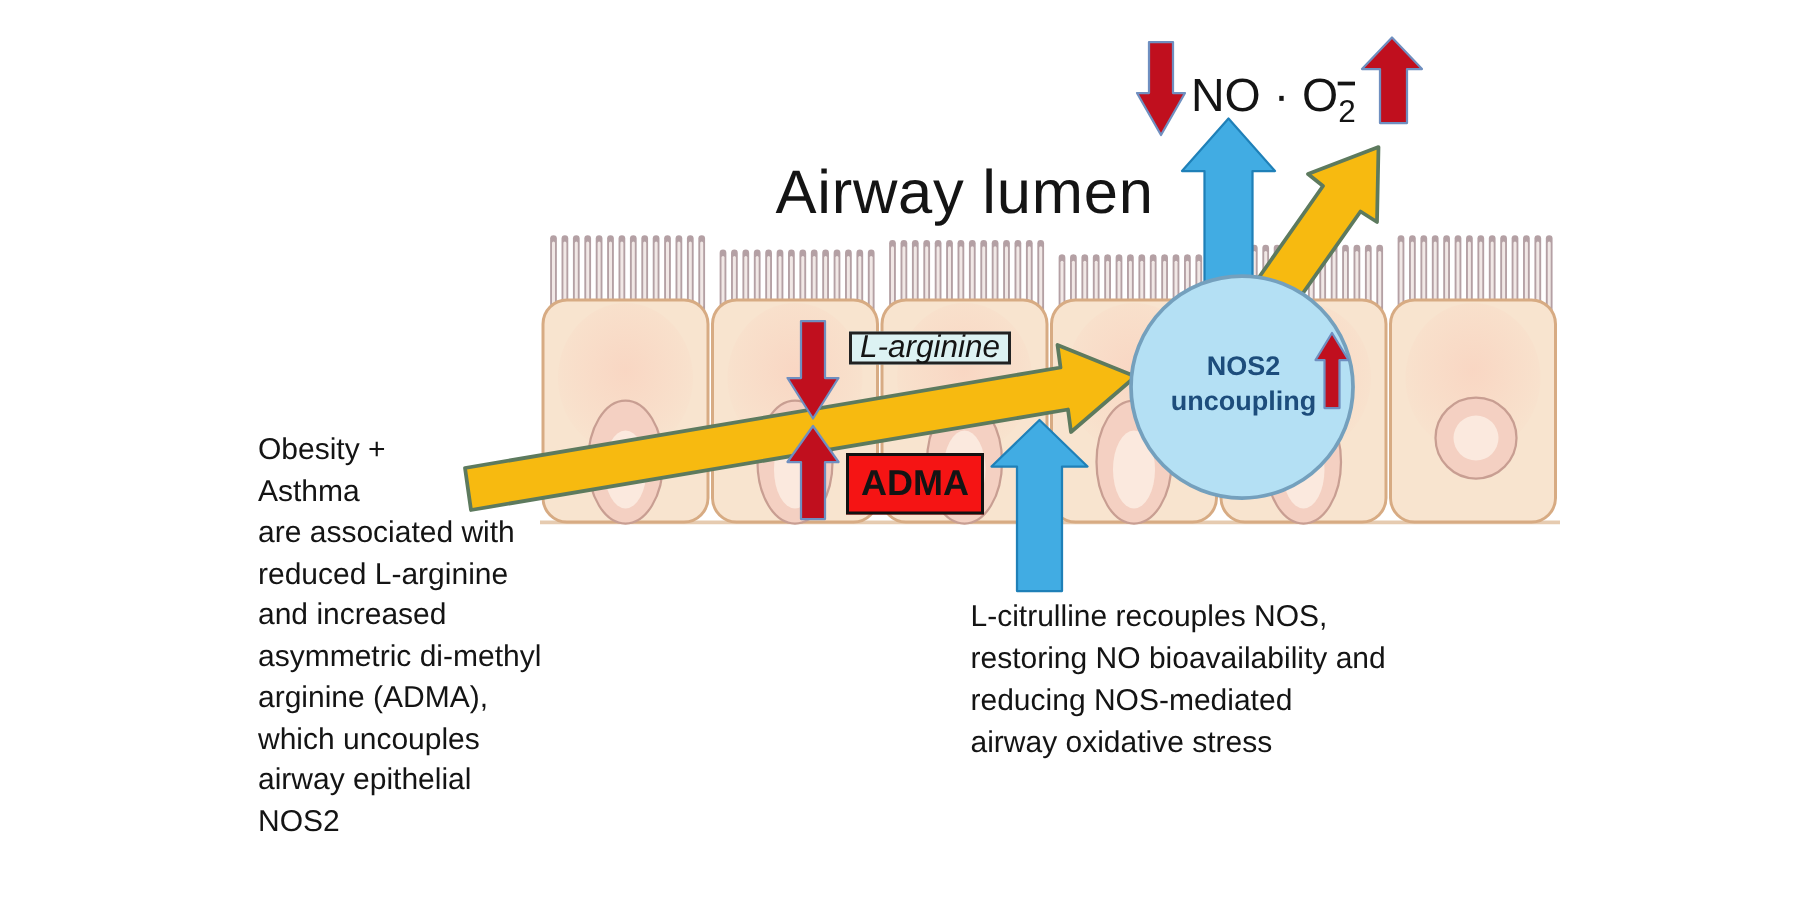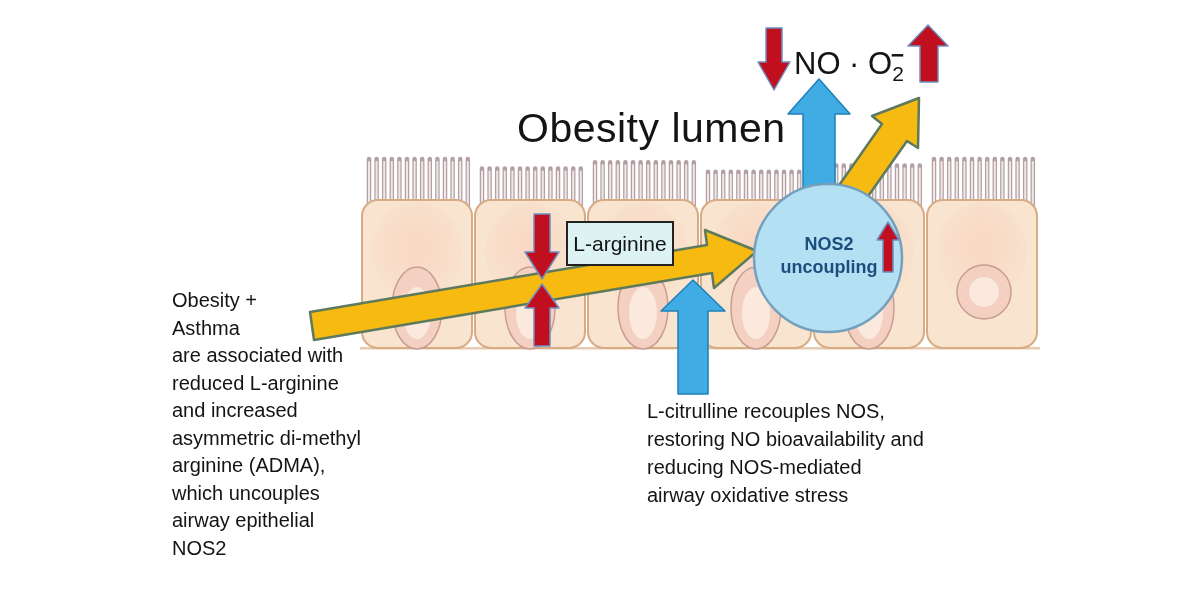--- a/index.html
+++ b/index.html
@@ -25,24 +25,25 @@
   
   .abs{position:absolute;}
   #title{left:517px;top:105px;font-size:41px;line-height:1.15;letter-spacing:0.5px;}
   #formula{left:794px;top:42px;font-size:31px;white-space:nowrap;text-align:right;}
   #formula sub{font-size:21px;vertical-align:-7px;}
   #formula sup{font-size:23px;vertical-align:11px;margin-left:-13px;font-weight:700;}
   .note{white-space:pre-line;font-size:20px;line-height:28px;}
   #left-note{left:172px;top:287px;width:260px;line-height:27.5px;}
   #bottom-note{left:647px;top:397px;width:360px;}
   #l-arginine-label{
-    left:566px;top:221px;width:108px;height:45px;
+    left:566px;top:221px;width:108px;height:22px;
     background:var(--larginine-bg);border:2px solid var(--larginine-border);
     box-sizing:border-box;display:flex;align-items:center;justify-content:center;
     font-size:21px;
+    font-style:italic;
   }
   #adma-label{
     left:564px;top:302px;width:92px;height:41px;
     background:var(--adma-bg);border:2px solid var(--adma-border);
     box-sizing:border-box;display:flex;align-items:center;justify-content:center;
     font-size:24px;font-weight:700;
   }
   #nos2-label{
     left:774px;top:233px;width:110px;text-align:center;
     white-space:pre-line;font-size:18px;line-height:23px;font-weight:700;
@@ -268,21 +269,21 @@
 
     <circle class="nos2-circle" cx="828" cy="258" r="74"></circle>
 
     <polygon class="arrow-red" points="766,28 782,28 782,62 790,62 774,90 758,62 766,62"></polygon>
     <polygon class="arrow-red" points="920,82 920,46 908,46 928,25 948,46 938,46 938,82"></polygon>
     <polygon class="arrow-red" points="534,214 550,214 550,252 559,252 542,279 525,252 534,252"></polygon>
     <polygon class="arrow-red" points="534,346 534,308 525,308 542,284 559,308 550,308 550,346"></polygon>
     <polygon class="arrow-red" points="883,272 883,240 877,240 888,222 899,240 893,240 893,272"></polygon>
   </svg>
 
-  <div id="title" class="abs">Obesity lumen</div>
+  <div id="title" class="abs">Airway lumen</div>
 
   <div id="formula" class="abs"><span>NO · O</span><sub>2</sub><sup>−</sup></div>
 
   <div id="left-note" class="abs note">Obesity +
 Asthma
 are associated with
 reduced L-arginine
 and increased
 asymmetric di-methyl
 arginine (ADMA),
@@ -292,17 +293,20 @@
 
   <div id="bottom-note" class="abs note">L-citrulline recouples NOS,
 restoring NO bioavailability and
 reducing NOS-mediated
 airway oxidative stress</div>
 
   <div id="l-arginine-label" class="abs">
     <span>L-arginine</span>
   </div>
 
+  <div id="adma-label" class="abs">
+    <span>ADMA</span>
+  </div>
 
   <div id="nos2-label" class="abs">NOS2
 uncoupling</div>
 
 </div>
 
 </body></html>

